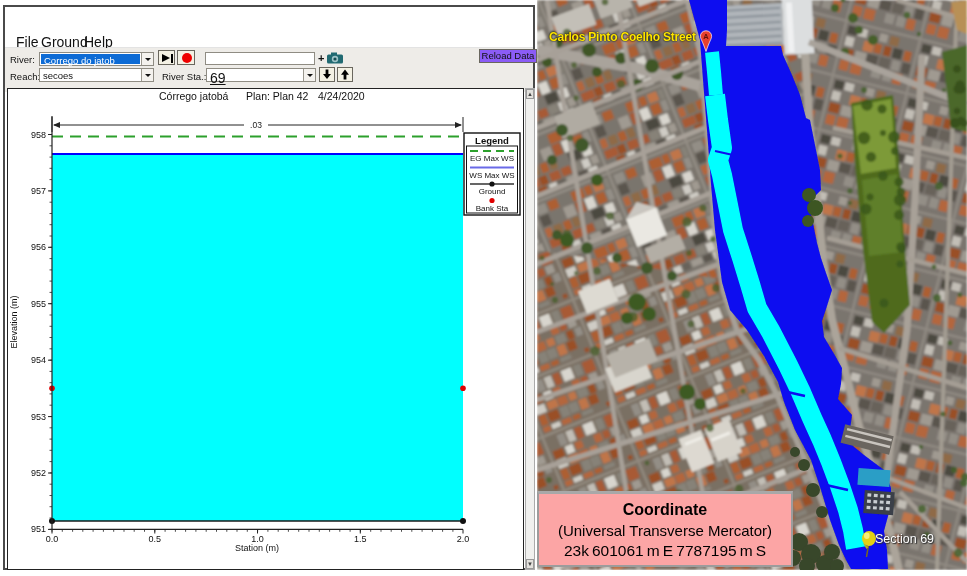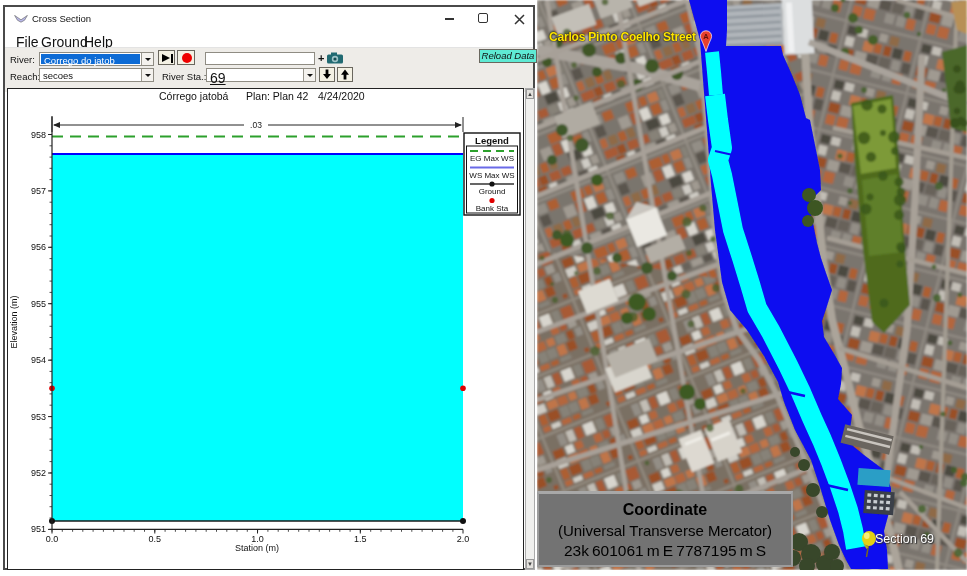--- a/index.html
+++ b/index.html
@@ -25,46 +25,31 @@
 .pushbtn { position:absolute; background:#f4f1e4; border:1px solid #6a675e; }
 
 #plotbox { position:absolute; left:7px; top:88px; width:517px; height:482px;
   background:#fff; border:1px solid #222; }
 #scroll { position:absolute; left:525px; top:88px; width:10px; height:482px;
   background:#f0f0ee; border:1px solid #aaa; }
 .scr { position:absolute; left:0; width:8px; height:10px; background:#e3e1dd; border:1px solid #999;
   font-size:6px; line-height:9px; text-align:center; color:#444; }
 
 #map { position:absolute; left:537px; top:0; width:430px; height:570px; overflow:hidden; }
-#coordbox { position:absolute; left:537px; top:491px; width:256px; height:76px; background:#737373;
+#coordbox { position:absolute; left:537px; top:491px; width:256px; height:76px; background:#fca5a5;
   border:2px solid #9c9c9c; border-top:3px solid #a8a8a8; text-align:center; color:#000; }
 #street-label { position:absolute; left:549px; top:30px; font-size:12px; font-weight:bold; letter-spacing:-0.2px;
   color:#ffe600; text-shadow:0 0 2px #000, 0 0 1px #333; white-space:nowrap; }
 #section-label { position:absolute; left:875px; top:532px; font-size:12.5px; color:#fff;
   text-shadow:0 0 2px #333, 1px 1px 1px #333; white-space:nowrap; }
 </style></head>
 <body>
 <div id="page">
 
   <div id="win">
-    <div id="titlebar">
-      <svg class="abs" style="left:9px;top:8px" width="14" height="8" viewBox="0 0 17 10">
-        <polygon points="0.5,0.5 8.5,6 16.5,0.5 13,6.5 8.5,9 4,6.5" fill="#b9b8ea" stroke="#666" stroke-width="0.8"></polygon>
-      </svg>
-      <div id="title-text">Cross Section</div>
-      <div class="winbtn" style="left:429px;top:11px;">
-          <div style="width:9px;height:2px;background:#333;margin:0 auto;"></div>
-        </div>
-      <div class="winbtn" style="left:463px;top:6px;">
-          <div style="width:10px;height:10px;border:1.6px solid #333;border-radius:2px;margin:0 auto;"></div>
-        </div>
-      <svg class="abs" style="left:509px;top:7px;" width="11" height="11" viewBox="0 0 11 11">
-        <path d="M1,1 L10,10 M10,1 L1,10" stroke="#333" stroke-width="1.5"></path>
-        </svg>
-    </div>
     <div id="menubar">
       <span class="abs" style="left:11px;top:5px;">File</span>
       <span class="abs" style="left:36px;top:5px;">Ground</span>
       <span class="abs" style="left:79px;top:5px;">Help</span>
     </div>
     <div id="toolbar">
       <span class="tb-label" style="left:5px;top:6px;">River:</span>
       <div class="dd" style="left:34px;top:4px;width:115px;">
         <div style="position:absolute;left:1px;top:1px;right:13px;bottom:1px;background:#0d6bd5;color:#fff;font-size:9.5px;padding:1px 0 8px 3px;">Corrego do jatob</div>
         <div class="btn"></div>
@@ -77,21 +62,21 @@
         <div style="position:absolute;left:3.5px;top:2px;width:10px;height:10px;border-radius:50%;background:#ee0000;"></div>
       </div>
       <div class="abs" style="left:200px;top:4px;width:110px;height:13px;background:#fff;border:1px solid #8f8c83;"></div>
       <span class="abs" style="left:313px;top:4px;font-size:11px;font-weight:bold;">+</span>
       <svg class="abs" style="left:321px;top:4px;" width="18" height="12" viewBox="0 0 18 12">
         <rect x="1" y="2.5" width="16" height="9" rx="1.5" fill="#216a72"></rect>
         <rect x="5" y="0.5" width="6" height="3" fill="#216a72"></rect>
         <circle cx="9" cy="7" r="3.2" fill="#9fc4c8"></circle>
         <circle cx="9" cy="7" r="1.6" fill="#174e54"></circle>
       </svg>
-      <div class="pushbtn" style="left:474px;top:1px;width:58px;height:14px;background:#5eead4;font-size:9.5px;text-align:center;line-height:12px;font-style:italic;">Reload Data</div>
+      <div class="pushbtn" style="left:474px;top:1px;width:58px;height:14px;background:#8b5cf6;font-size:9.5px;text-align:center;line-height:12px;">Reload Data</div>
       <span class="tb-label" style="left:5px;top:23px;">Reach:</span>
       <div class="dd" style="left:34px;top:20px;width:115px;padding-left:24px;">
         <div style="position:absolute;left:3px;top:1px;font-size:9.5px;">secoes</div>
         <div class="btn"></div>
       </div>
       <span class="tb-label" style="left:157px;top:23px;">River Sta.:</span>
       <div class="dd" style="left:201px;top:20px;width:110px;">
         <div style="position:absolute;left:3px;top:1px;font-size:14px;text-decoration:underline;">69</div>
         <div class="btn"></div>
       </div>

